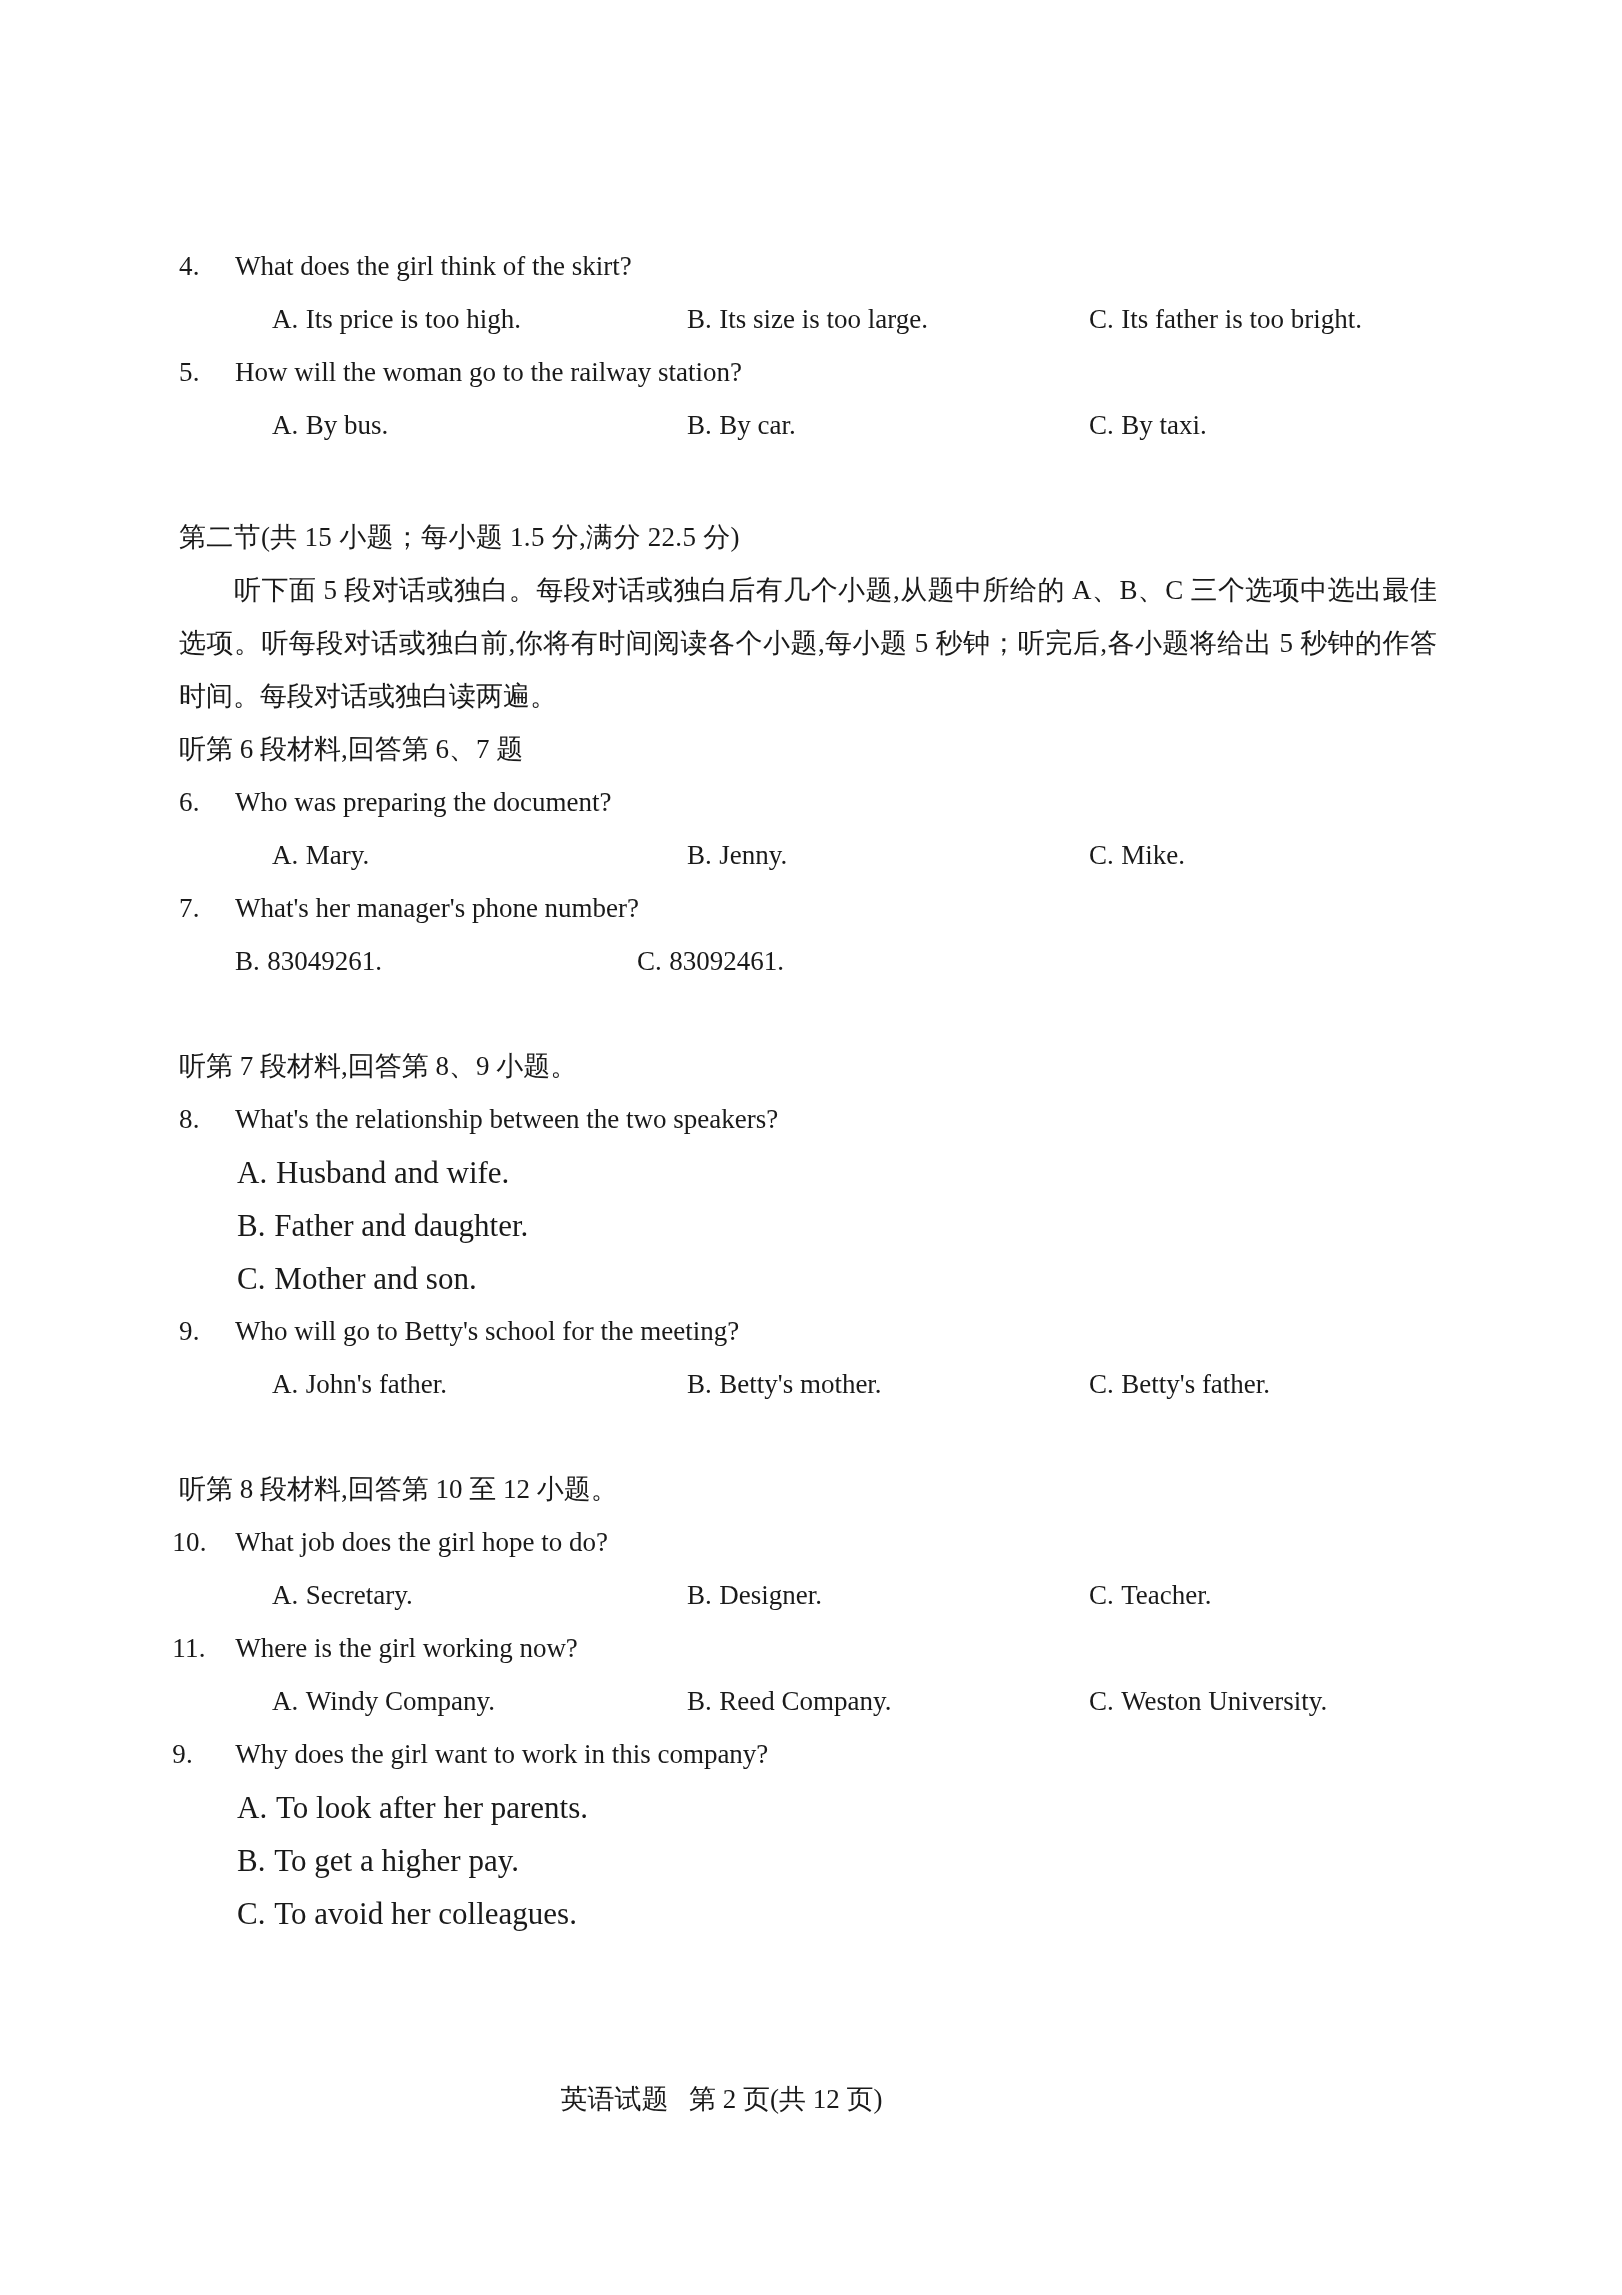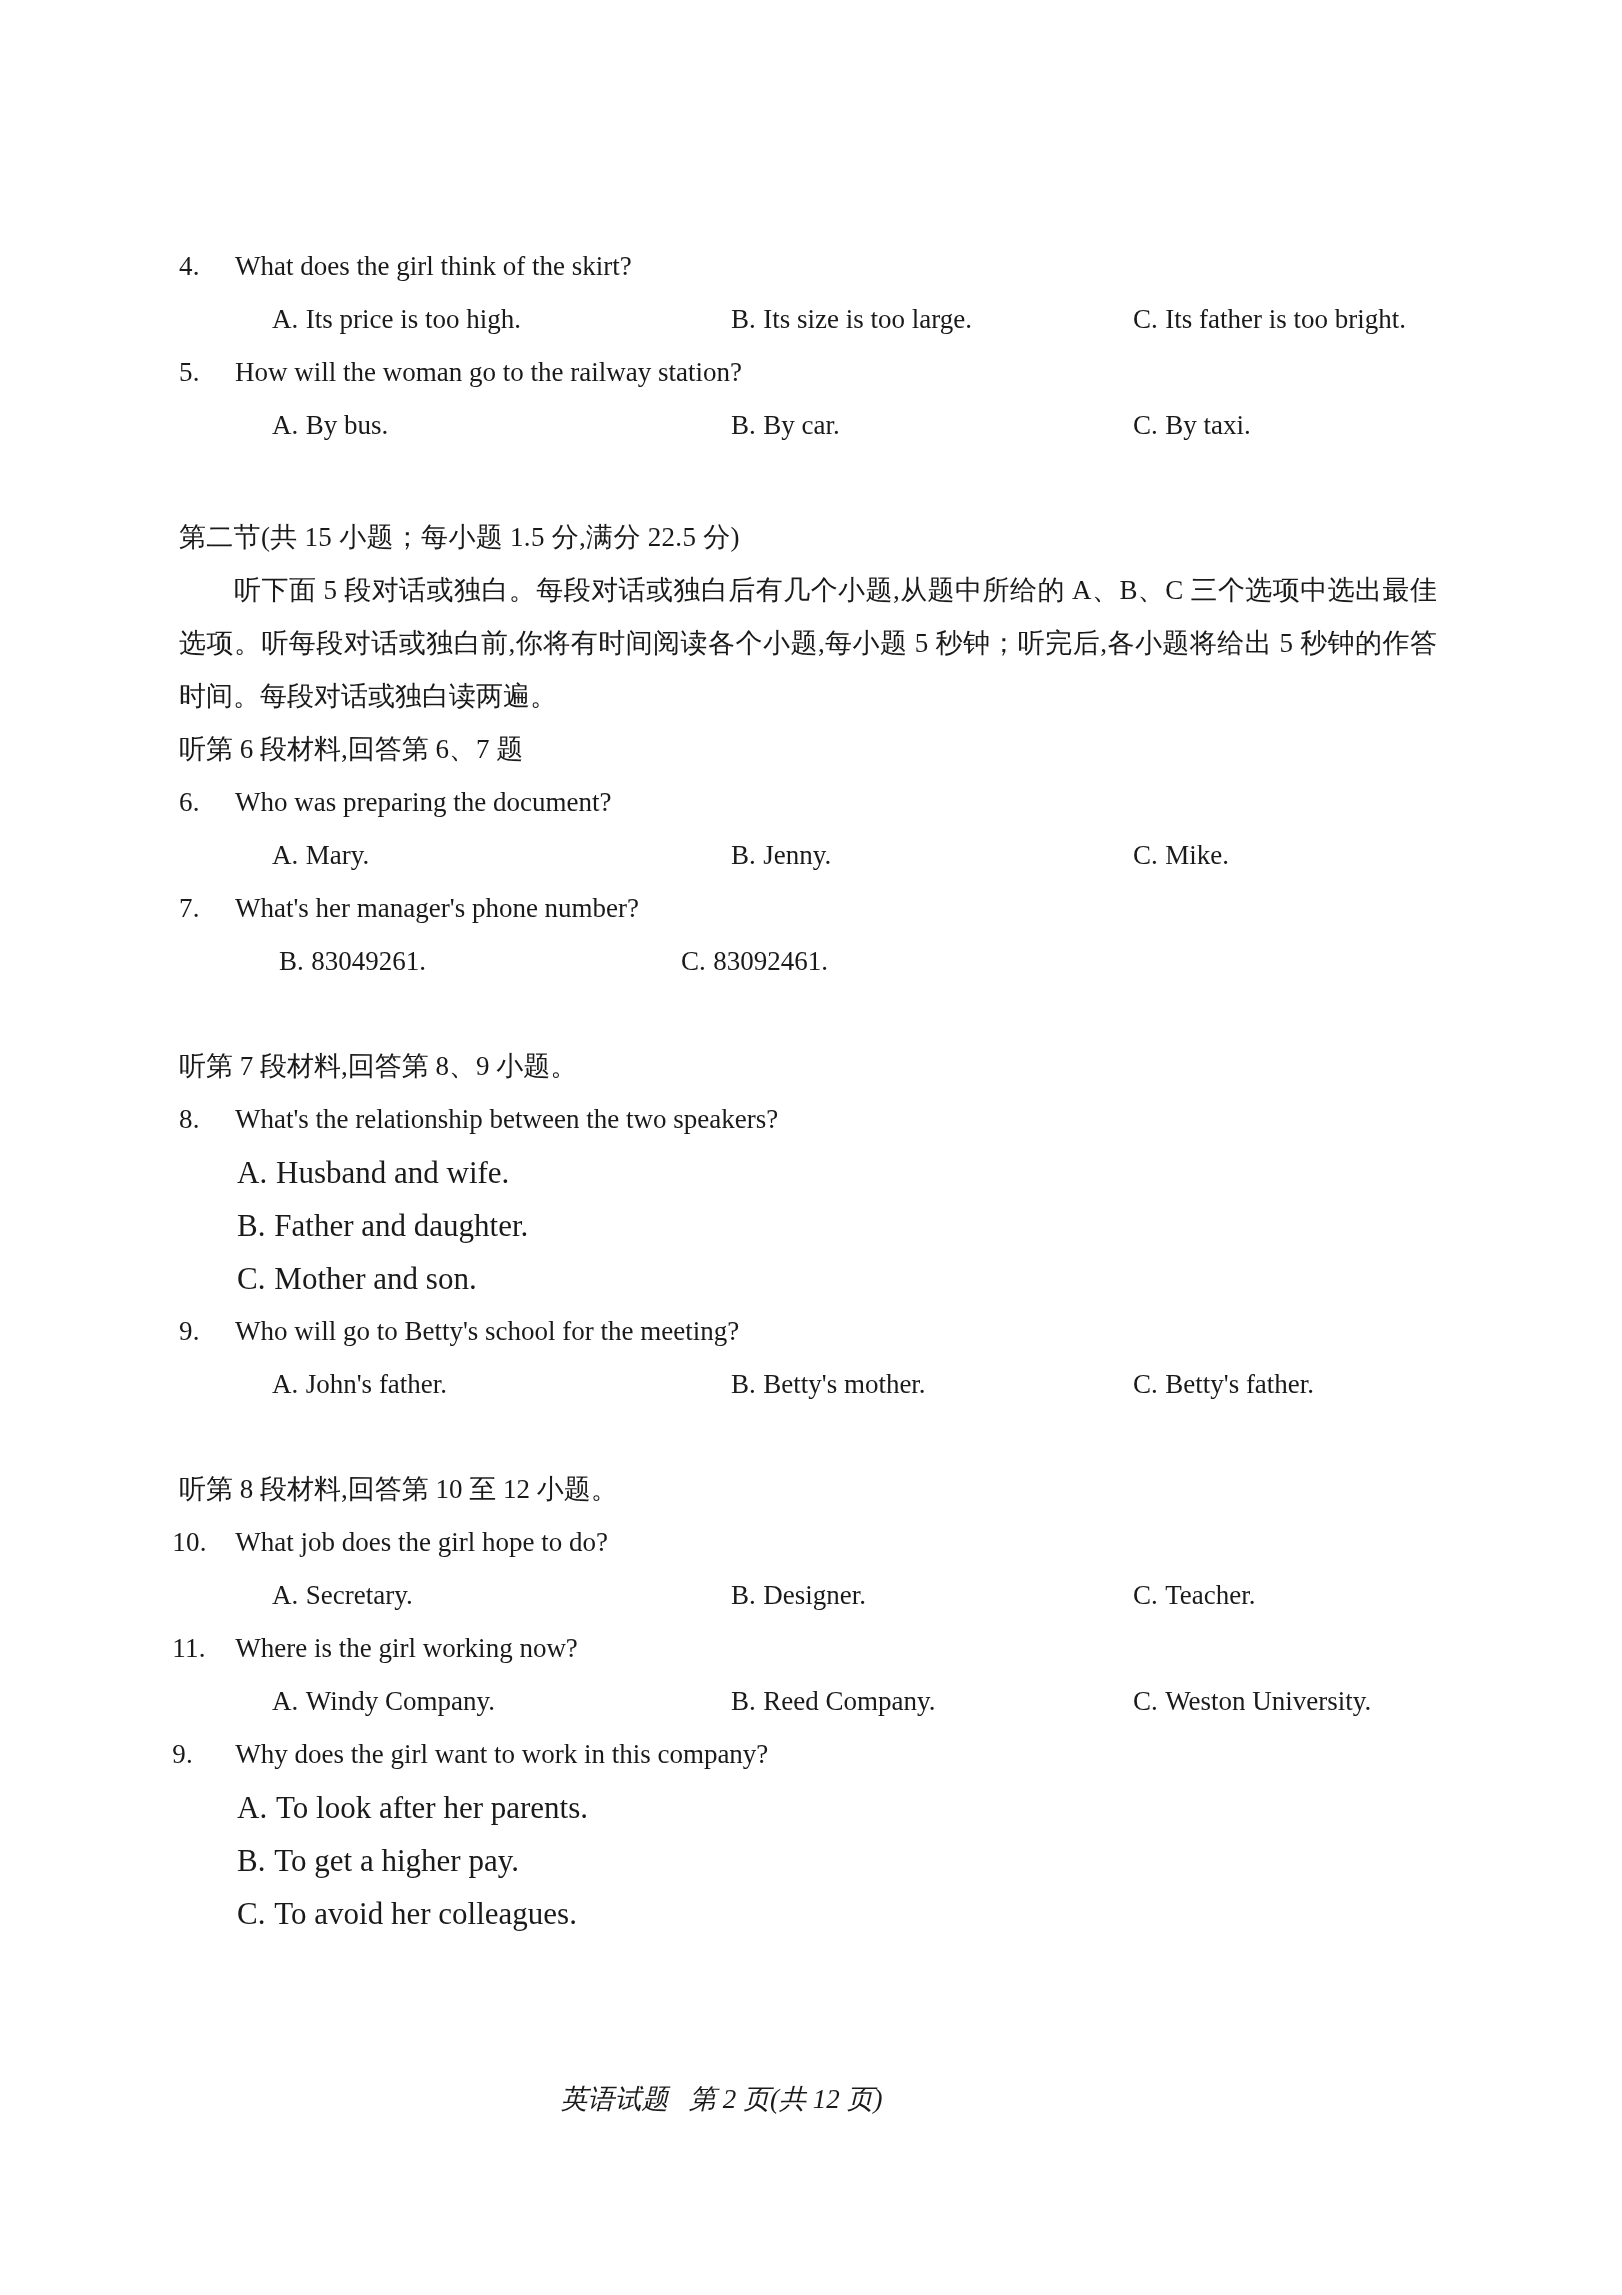--- a/index.html
+++ b/index.html
@@ -59,21 +59,21 @@
     display: flex;
     font-size: 27px;
     line-height: 53px;
     white-space: nowrap;
     padding-left: 56px;
   }
   .opt-col {
     flex: 0 0 auto;
   }
   .opt-col.a { width: 415px; margin-left: 37px; }
-  .opt-col.b { width: 402px; margin-left: 44px; }
+  .opt-col.b { width: 402px; }
   .opt-col.c { width: 409px; }
   .opt-letter { margin-right: 7.5px; }
 
   
   .opt-stack {
     font-size: 31px;
     line-height: 53px;
     white-space: nowrap;
     padding-left: 58px;
   }
@@ -104,21 +104,20 @@
   
   .footer {
     position: absolute;
     left: 0;
     top: 2079px;
     width: 1443px;
     text-align: center;
     font-size: 27px;
     line-height: 41px;
     white-space: nowrap;
-    font-style: italic;
   }
   .footer .sep { display: inline-block; width: 20.5px; }
 </style>
 </head>
 <body>
 
 <div class="page">
   <div class="content">
 
     <div class="q-block">

